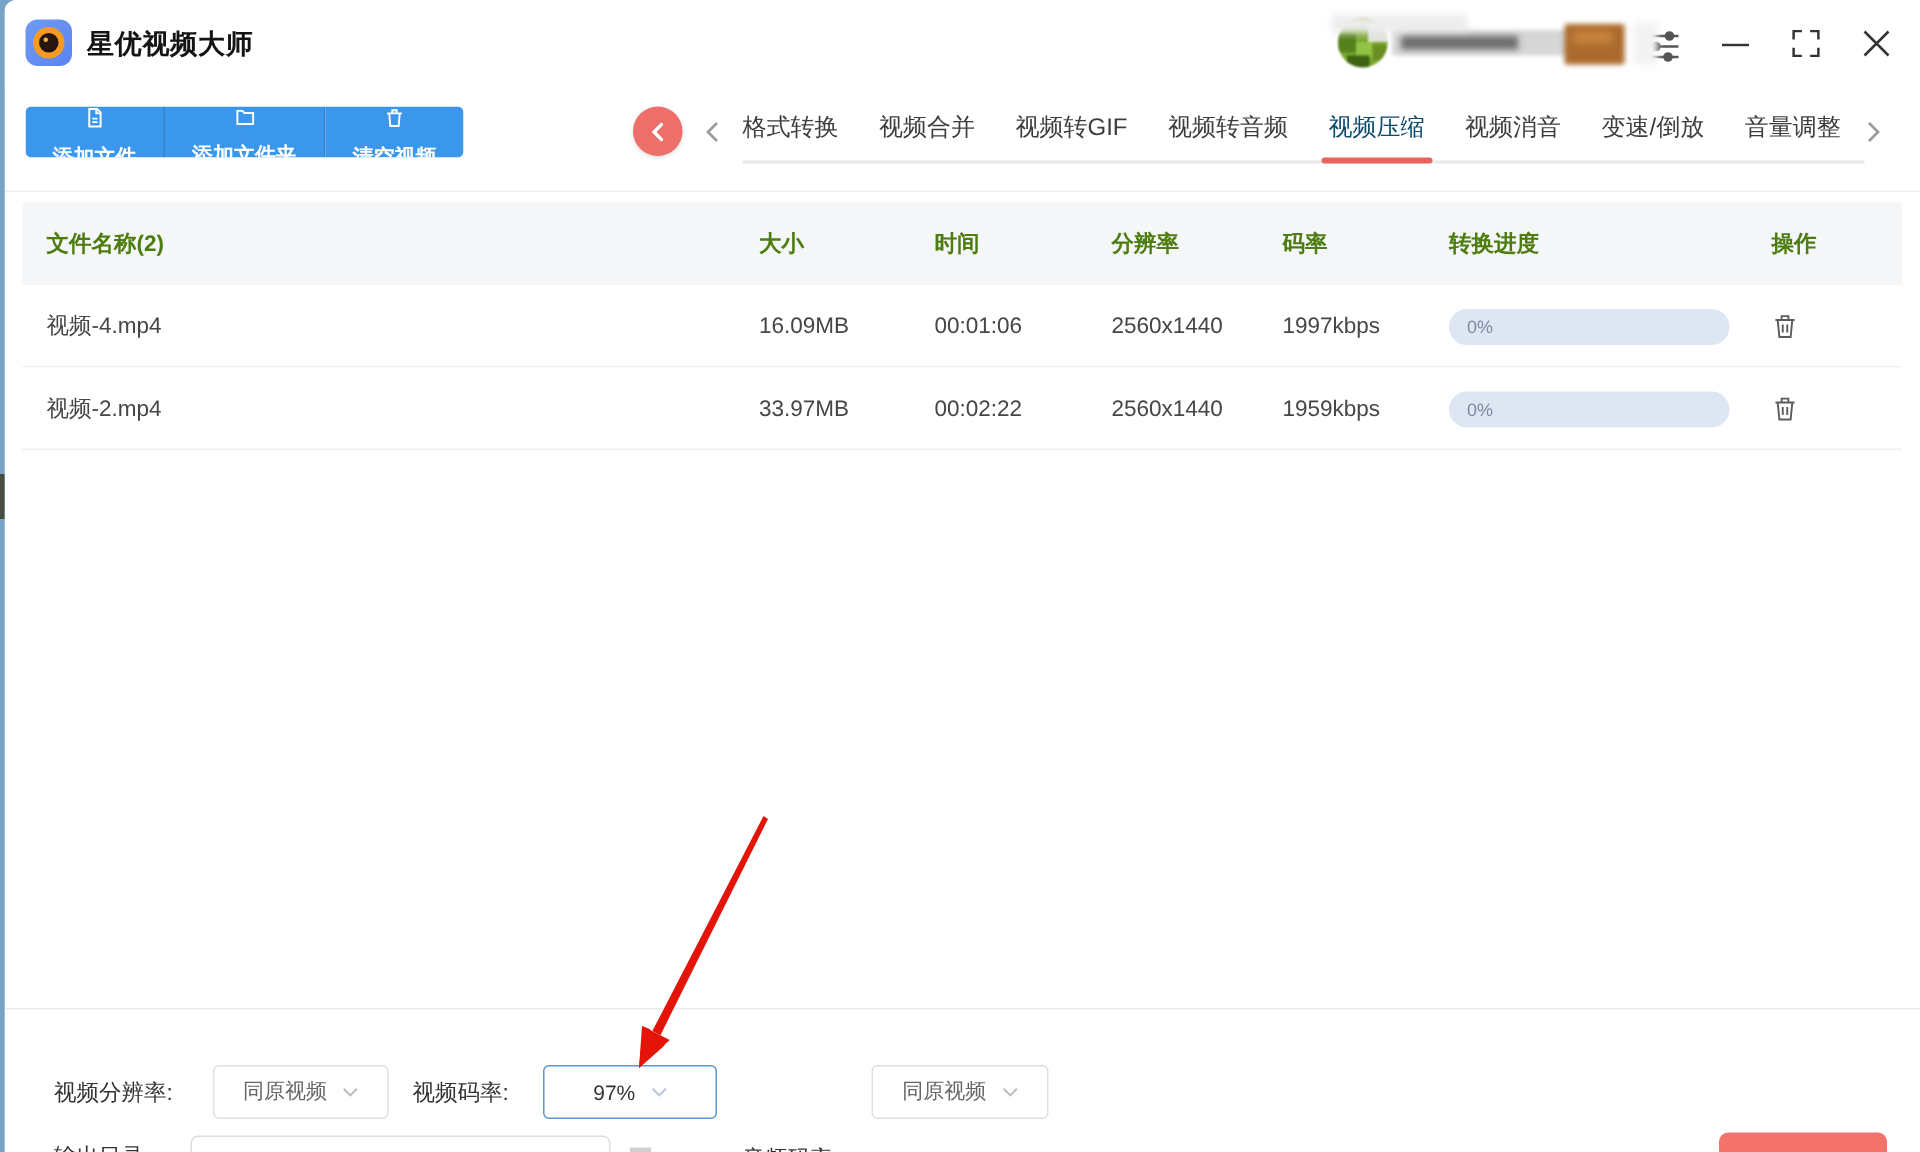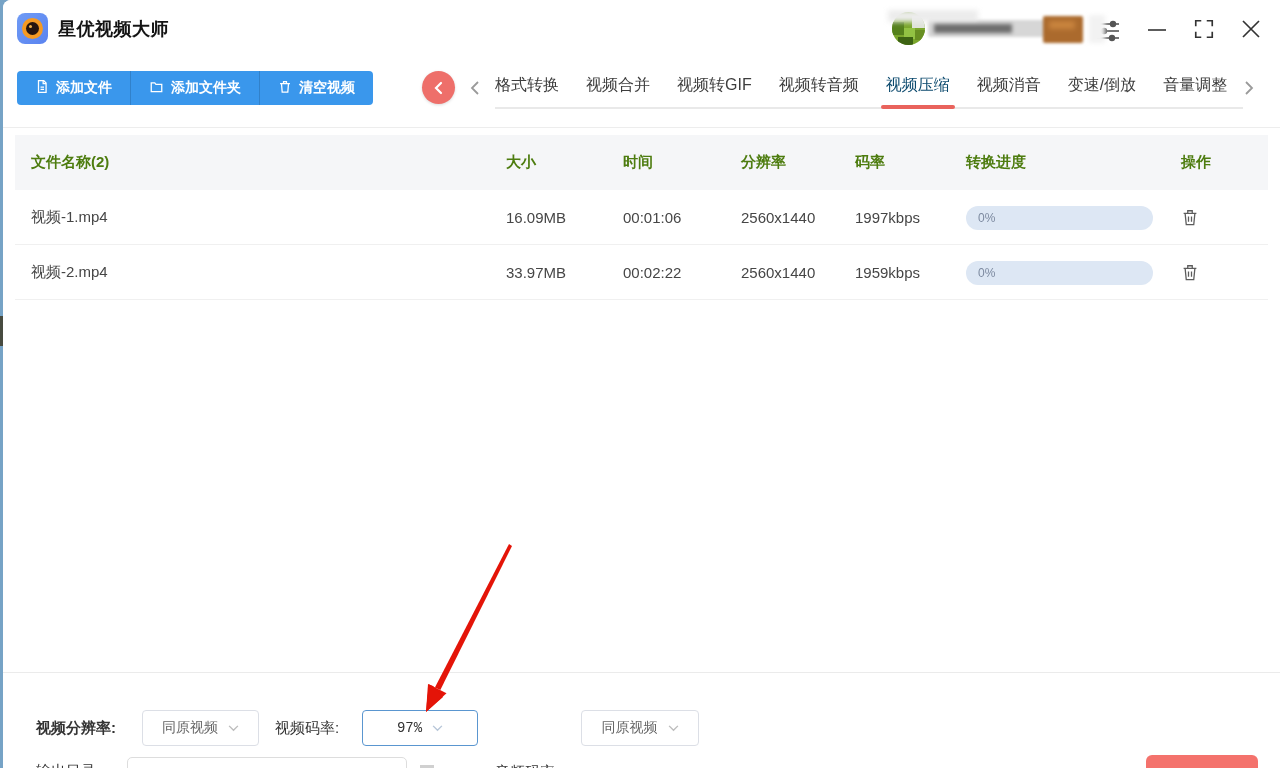--- a/index.html
+++ b/index.html
@@ -43,21 +43,21 @@
   .win-icon { position:absolute; cursor:pointer; }
   .settings-icon { left:1092px; top:18px; width:26px; height:24px; }
   .settings-blurpatch { position:absolute; left:1086px; top:15px; width:16px; height:28px; background:#f2f2f2; filter:blur(2px); z-index:2; }
   .min-btn  { left:1143px; top:20px; width:22px; height:20px; }
   .max-btn  { left:1190px; top:18px; width:22px; height:22px; }
   .close-btn{ left:1236px; top:17px; width:24px; height:24px; }
 
   
   .btn-group { position:absolute; left:14px; top:71px; height:34px; display:flex; border-radius:4px; overflow:hidden; }
   .tb-btn { background:#3a97ec; color:#fff; font-size:14px; font-weight:bold; display:flex; align-items:center;
-    gap:7px; padding:0 18px; cursor:pointer; border-right:1px solid rgba(0,0,0,.14); }
+    gap:7px; padding:0 18px; cursor:pointer; border-right:1px solid rgba(0,0,0,.14);flex-direction:column; }
   .tb-btn:last-child { border-right:none; }
 
   .back-circle { position:absolute; left:419px; top:71px; width:33px; height:33px; border-radius:50%;
     background:#ee6f6a; display:flex; align-items:center; justify-content:center; cursor:pointer; box-shadow:0 1px 3px rgba(0,0,0,.15); }
   .chev-left-gray { position:absolute; left:466px; top:80px; width:14px; height:16px; cursor:pointer; }
   .chev-right-gray { position:absolute; left:1240px; top:80px; width:14px; height:16px; cursor:pointer; }
 
   .tabs { position:absolute; left:492px; top:75px; width:748px; display:flex; gap:27px;
     border-bottom:2px solid #e9e9e9; padding-bottom:11px; }
   .tab { font-size:16px; color:#3d3d3d; cursor:pointer; white-space:nowrap; }
@@ -80,23 +80,23 @@
   .c-prog { left:951px; }
   .c-act  { left:1166px; }
 
   .pill { width:187px; height:24px; border-radius:12px; background:#dde7f4; display:flex; align-items:center;
     padding-left:12px; font-size:12px; color:#7d8aa0; }
   .trash-row { cursor:pointer; }
 
   
   .bottom-panel { position:absolute; left:0; right:0; top:672px; bottom:0; background:#fff; border-top:1px solid #ebebeb; }
   .ctl-label { position:absolute; top:719px; font-size:15px; color:#333; }
-  .lab-res { left:33px;font-weight:bold; } .lab-bit { left:272px; } .lab-aud { left:492px;margin-top:44px; }
+  .lab-res { left:33px; } .lab-bit { left:272px; } .lab-aud { left:492px;margin-top:44px; }
   .select { position:absolute; top:710px; height:36px; border:1px solid #dcdfe6; border-radius:4px; background:#fff;
-    display:flex; align-items:center; justify-content:center; gap:10px; font-size:14px; color:#666; cursor:pointer;font-family:Liberation Mono, monospace; }
+    display:flex; align-items:center; justify-content:center; gap:10px; font-size:14px; color:#666; cursor:pointer; }
   .sel-res { left:139px; width:117px; }
   .sel-bit { left:359px; width:116px; border-color:#5a96d0; color:#333; }
   .sel-aud { left:578px; width:118px; }
   .select .car { width:11px; height:7px; }
 
   .out-label { position:absolute; left:33px; top:762px; font-size:15px; color:#333; }
   .out-input { position:absolute; left:124px; top:757px; width:280px; height:30px; border:1px solid #ddd; border-radius:5px; background:#fff; }
   .out-btn { position:absolute; left:417px; top:765px; width:14px; height:10px; background:#d0d0d0; }
   .start-btn { position:absolute; left:1143px; top:755px; width:112px; height:40px; background:#f4726c; border-radius:6px; cursor:pointer; }
 
@@ -224,21 +224,21 @@
       <div class="cell c-name">文件名称(2)</div>
       <div class="cell c-size">大小</div>
       <div class="cell c-time">时间</div>
       <div class="cell c-res">分辨率</div>
       <div class="cell c-bit">码率</div>
       <div class="cell c-prog">转换进度</div>
       <div class="cell c-act">操作</div>
     </div>
 
     <div class="trow">
-      <div class="cell c-name">视频-1.mp4</div>
+      <div class="cell c-name">视频-4.mp4</div>
       <div class="cell c-size">16.09MB</div>
       <div class="cell c-time">00:01:06</div>
       <div class="cell c-res">2560x1440</div>
       <div class="cell c-bit">1997kbps</div>
       <div class="cell c-prog">
         <div class="pill">
             <span>0%</span>
           </div>
       </div>
       <div class="cell c-act trash-row">

